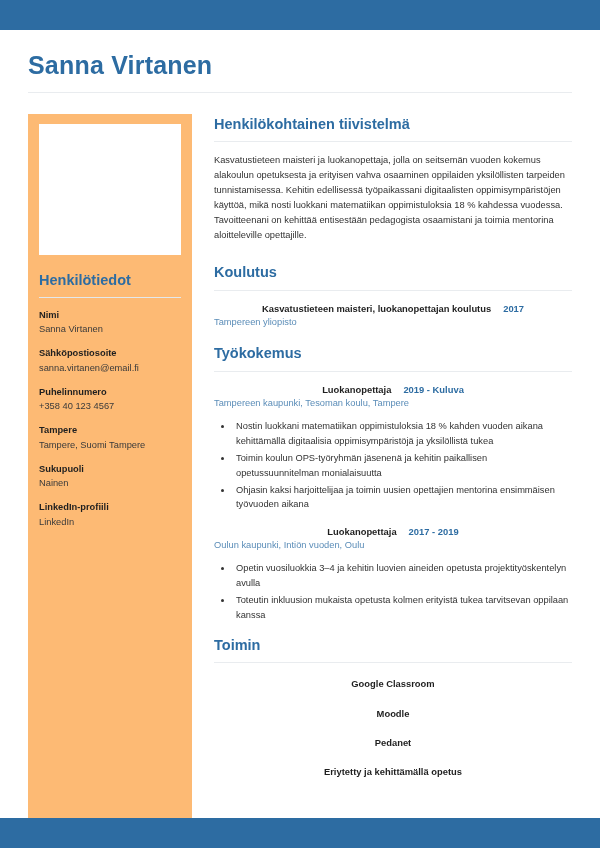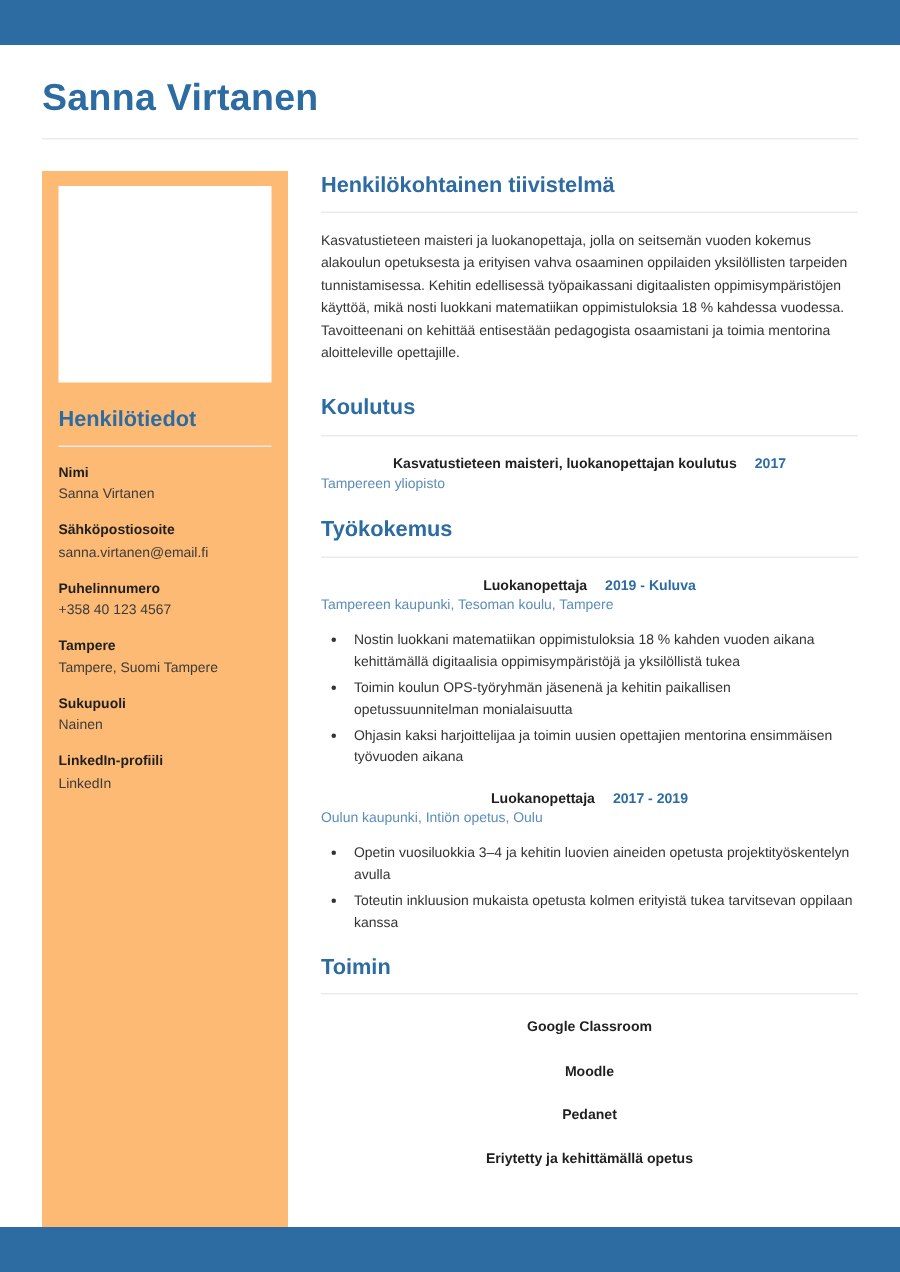--- a/index.html
+++ b/index.html
@@ -304,21 +304,21 @@
               <li>Toimin koulun OPS-työryhmän jäsenenä ja kehitin paikallisen opetussuunnitelman monialaisuutta</li>
               <li>Ohjasin kaksi harjoittelijaa ja toimin uusien opettajien mentorina ensimmäisen työvuoden aikana</li>
             </ul>
           </div>
 
           <div class="entry">
             <div class="entry-head">
               <div class="entry-title">Luokanopettaja</div>
               <div class="entry-date">2017 - 2019</div>
             </div>
-            <div class="entry-org">Oulun kaupunki, Intiön opetus, Oulu</div>
+            <div class="entry-org">Oulun kaupunki, Intiön vuoden, Oulu</div>
             <ul class="bullets">
               <li>Opetin vuosiluokkia 3–4 ja kehitin luovien aineiden opetusta projektityöskentelyn avulla</li>
               <li>Toteutin inkluusion mukaista opetusta kolmen erityistä tukea tarvitsevan oppilaan kanssa</li>
             </ul>
           </div>
         </section>
 
         <div class="spacer-edu"></div>
 
         <section class="section skills-section">

